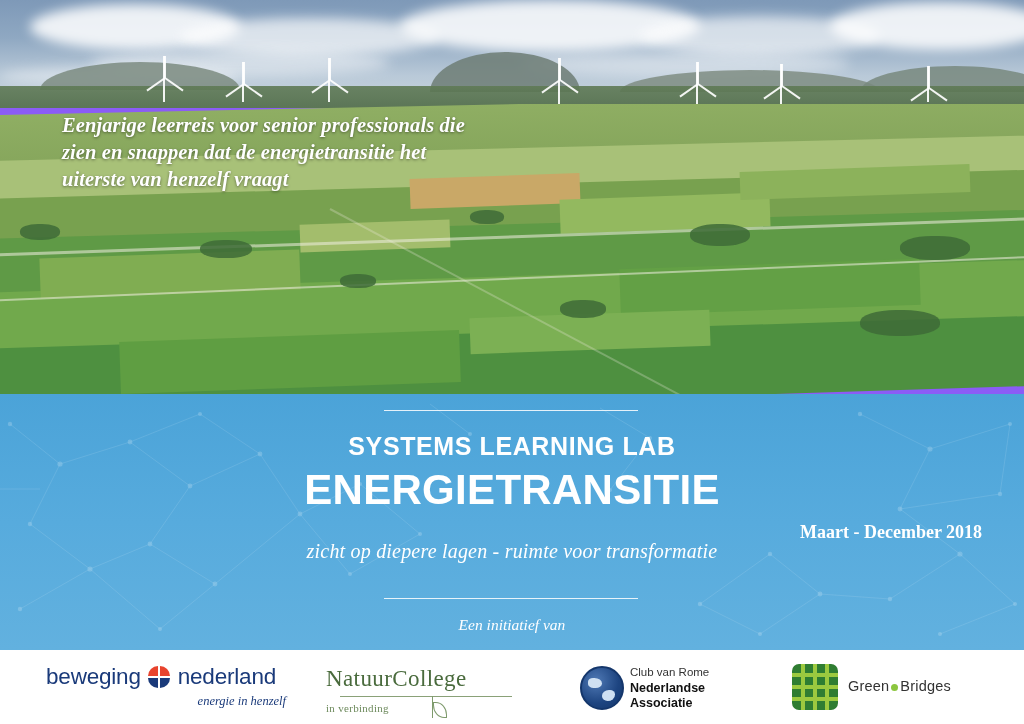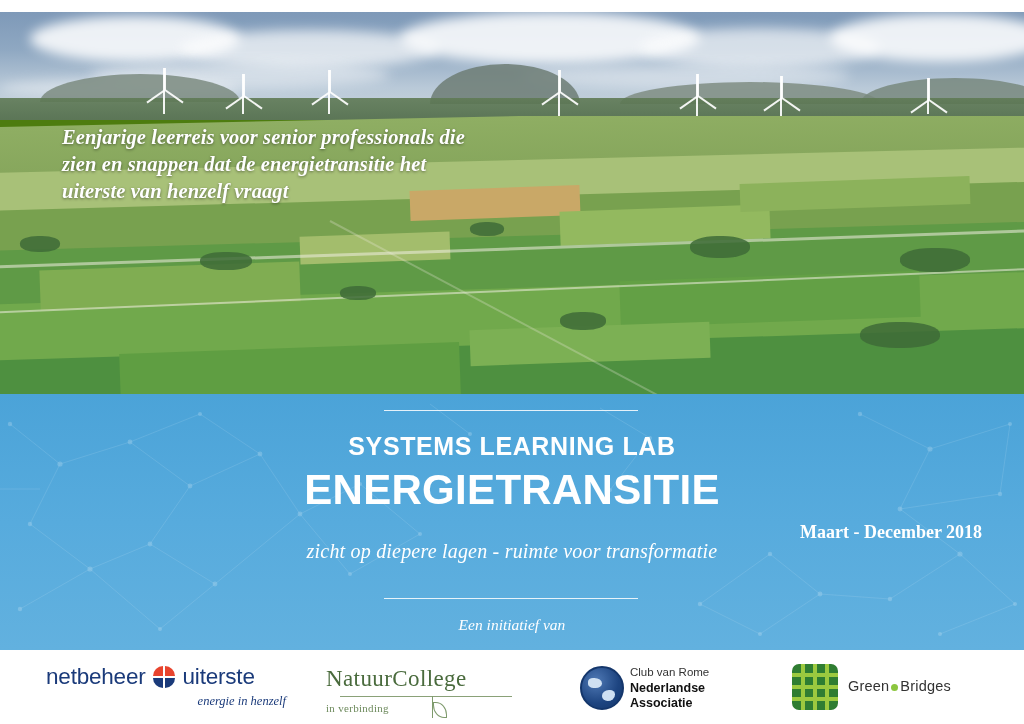--- a/index.html
+++ b/index.html
@@ -18,25 +18,25 @@
     position: relative;
     width: 1024px;
     height: 724px;
     overflow: hidden;
   }
 
   
   .hero {
     position: absolute;
     left: 0;
-    top: 12px;
+    top: 0;
     width: 1024px;
     height: 394px;
     overflow: hidden;
-    background: #4d7c0f;
+    background: #8b5cf6;
   }
   
   .sky {
     position: absolute;
     left: 0; top: 0;
     width: 100%;
     height: 108px;
     background: linear-gradient(to bottom, #7e99b8 0%, #8fa8c2 35%, #b9c9d8 70%, #cbd6dd 100%);
   }
   .cloud {
@@ -582,28 +582,28 @@
       <div class="initiative">Een initiatief van</div>
     </div>
 
     <div class="daterange">Maart - December 2018</div>
   </div>
 
   <div class="logobar">
 
     <div class="logo logo-nbnl">
       <div class="nb-row">
-        <span class="nb-text">netbeheer</span>
+        <span class="nb-text">beweging</span>
         <span class="nb-mark">
           <i class="q1"></i>
             <i class="q2"></i>
             <i class="q3"></i>
             <i class="q4"></i>
         </span>
-        <span class="nb-text">uiterste</span>
+        <span class="nb-text">nederland</span>
       </div>
       <div class="nb-tag">energie in henzelf</div>
     </div>
 
     <div class="logo logo-nc">
       <div class="nc-main">
         <span class="cap">Natuur</span><span class="cap">College</span>
       </div>
       <div class="nc-rule"></div>
       <div class="nc-leaf"></div>

